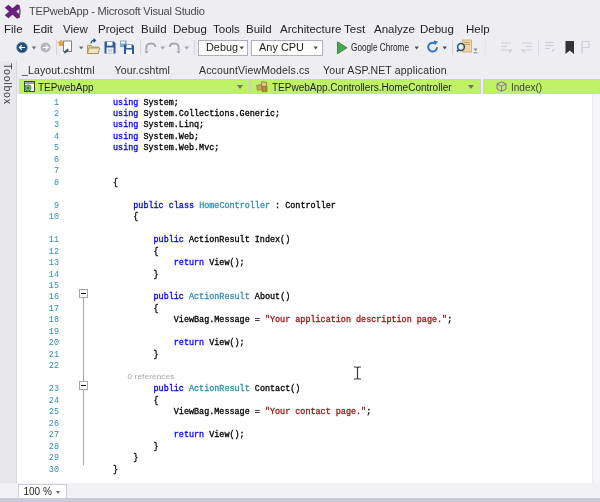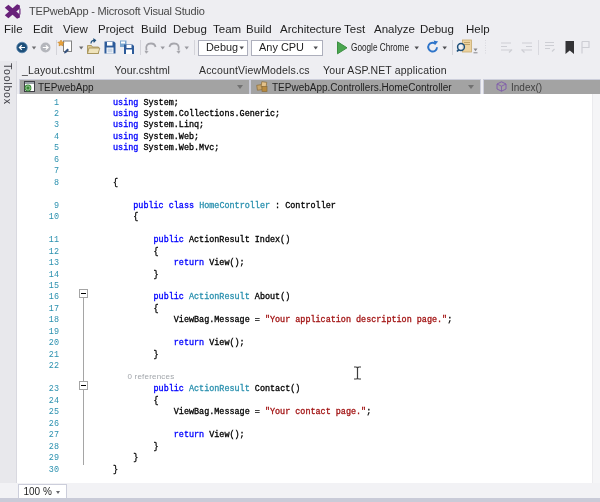--- a/index.html
+++ b/index.html
@@ -8,21 +8,21 @@
   .abs{position:absolute;}
   
   #titlebar{left:0;top:0;width:600px;height:22px;background:#eeeef2;}
   #title{left:29px;top:5px;font-size:11px;color:#484848;letter-spacing:-0.2px;}
   #menubar{left:0;top:22px;width:600px;height:15px;background:#eeeef2;}
   .menu{top:23px;font-size:11.5px;color:#1e1e1e;}
   #toolbar{left:0;top:37px;width:600px;height:24px;background:#eeeef2;}
   #tabrow{left:0;top:61px;width:600px;height:17px;background:#eeeef2;}
   .tab{top:63.5px;letter-spacing:0.15px;font-size:10.5px;color:#2d2d2d;}
   #navrow{left:0;top:78px;width:600px;height:16px;background:#eeeef2;}
-  .combo{position:absolute;top:78.5px;height:14px;background:#a3a3a3;
+  .combo{position:absolute;top:78.5px;height:14px;background:#bef264;
          border:1px solid #cccedb;}
   .combotext{position:absolute;top:2px;font-size:10px;color:#1e1e1e;white-space:nowrap;}
   .caret{position:absolute;width:0;height:0;border-left:3px solid transparent;
          border-right:3px solid transparent;border-top:4px solid #717171;}
   
   #leftstrip{left:0;top:61px;width:17px;height:438px;background:#e8e8ec;border-right:1px solid #d9d9e0;box-sizing:border-box;}
   #toolboxtab{left:2px;top:62.5px;font-size:10.5px;color:#3f3f46;
       writing-mode:vertical-rl;letter-spacing:0.8px;}
   
   #editor{left:17px;top:94px;width:583px;height:389px;background:#fff;}
@@ -57,21 +57,21 @@
 </svg>
 <div id="title" class="abs">TEPwebApp - Microsoft Visual Studio</div>
 
 <div id="menubar" class="abs"></div>
 <div class="menu abs" style="left:4px">File</div>
 <div class="menu abs" style="left:33px">Edit</div>
 <div class="menu abs" style="left:63px">View</div>
 <div class="menu abs" style="left:98px">Project</div>
 <div class="menu abs" style="left:141px">Build</div>
 <div class="menu abs" style="left:173px">Debug</div>
-<div class="menu abs" style="left:213px">Team</div>
+<div class="menu abs" style="left:213px">Tools</div>
 <div class="menu abs" style="left:246px">Build</div>
 <div class="menu abs" style="left:280px">Architecture</div>
 <div class="menu abs" style="left:344px">Test</div>
 <div class="menu abs" style="left:374px">Analyze</div>
 <div class="menu abs" style="left:420px">Debug</div>
 <div class="menu abs" style="left:466px">Help</div>
 
 <div id="toolbar" class="abs"></div>
 <svg class="abs" style="left:0;top:37px" width="600" height="24" viewBox="0 0 600 24">
 

